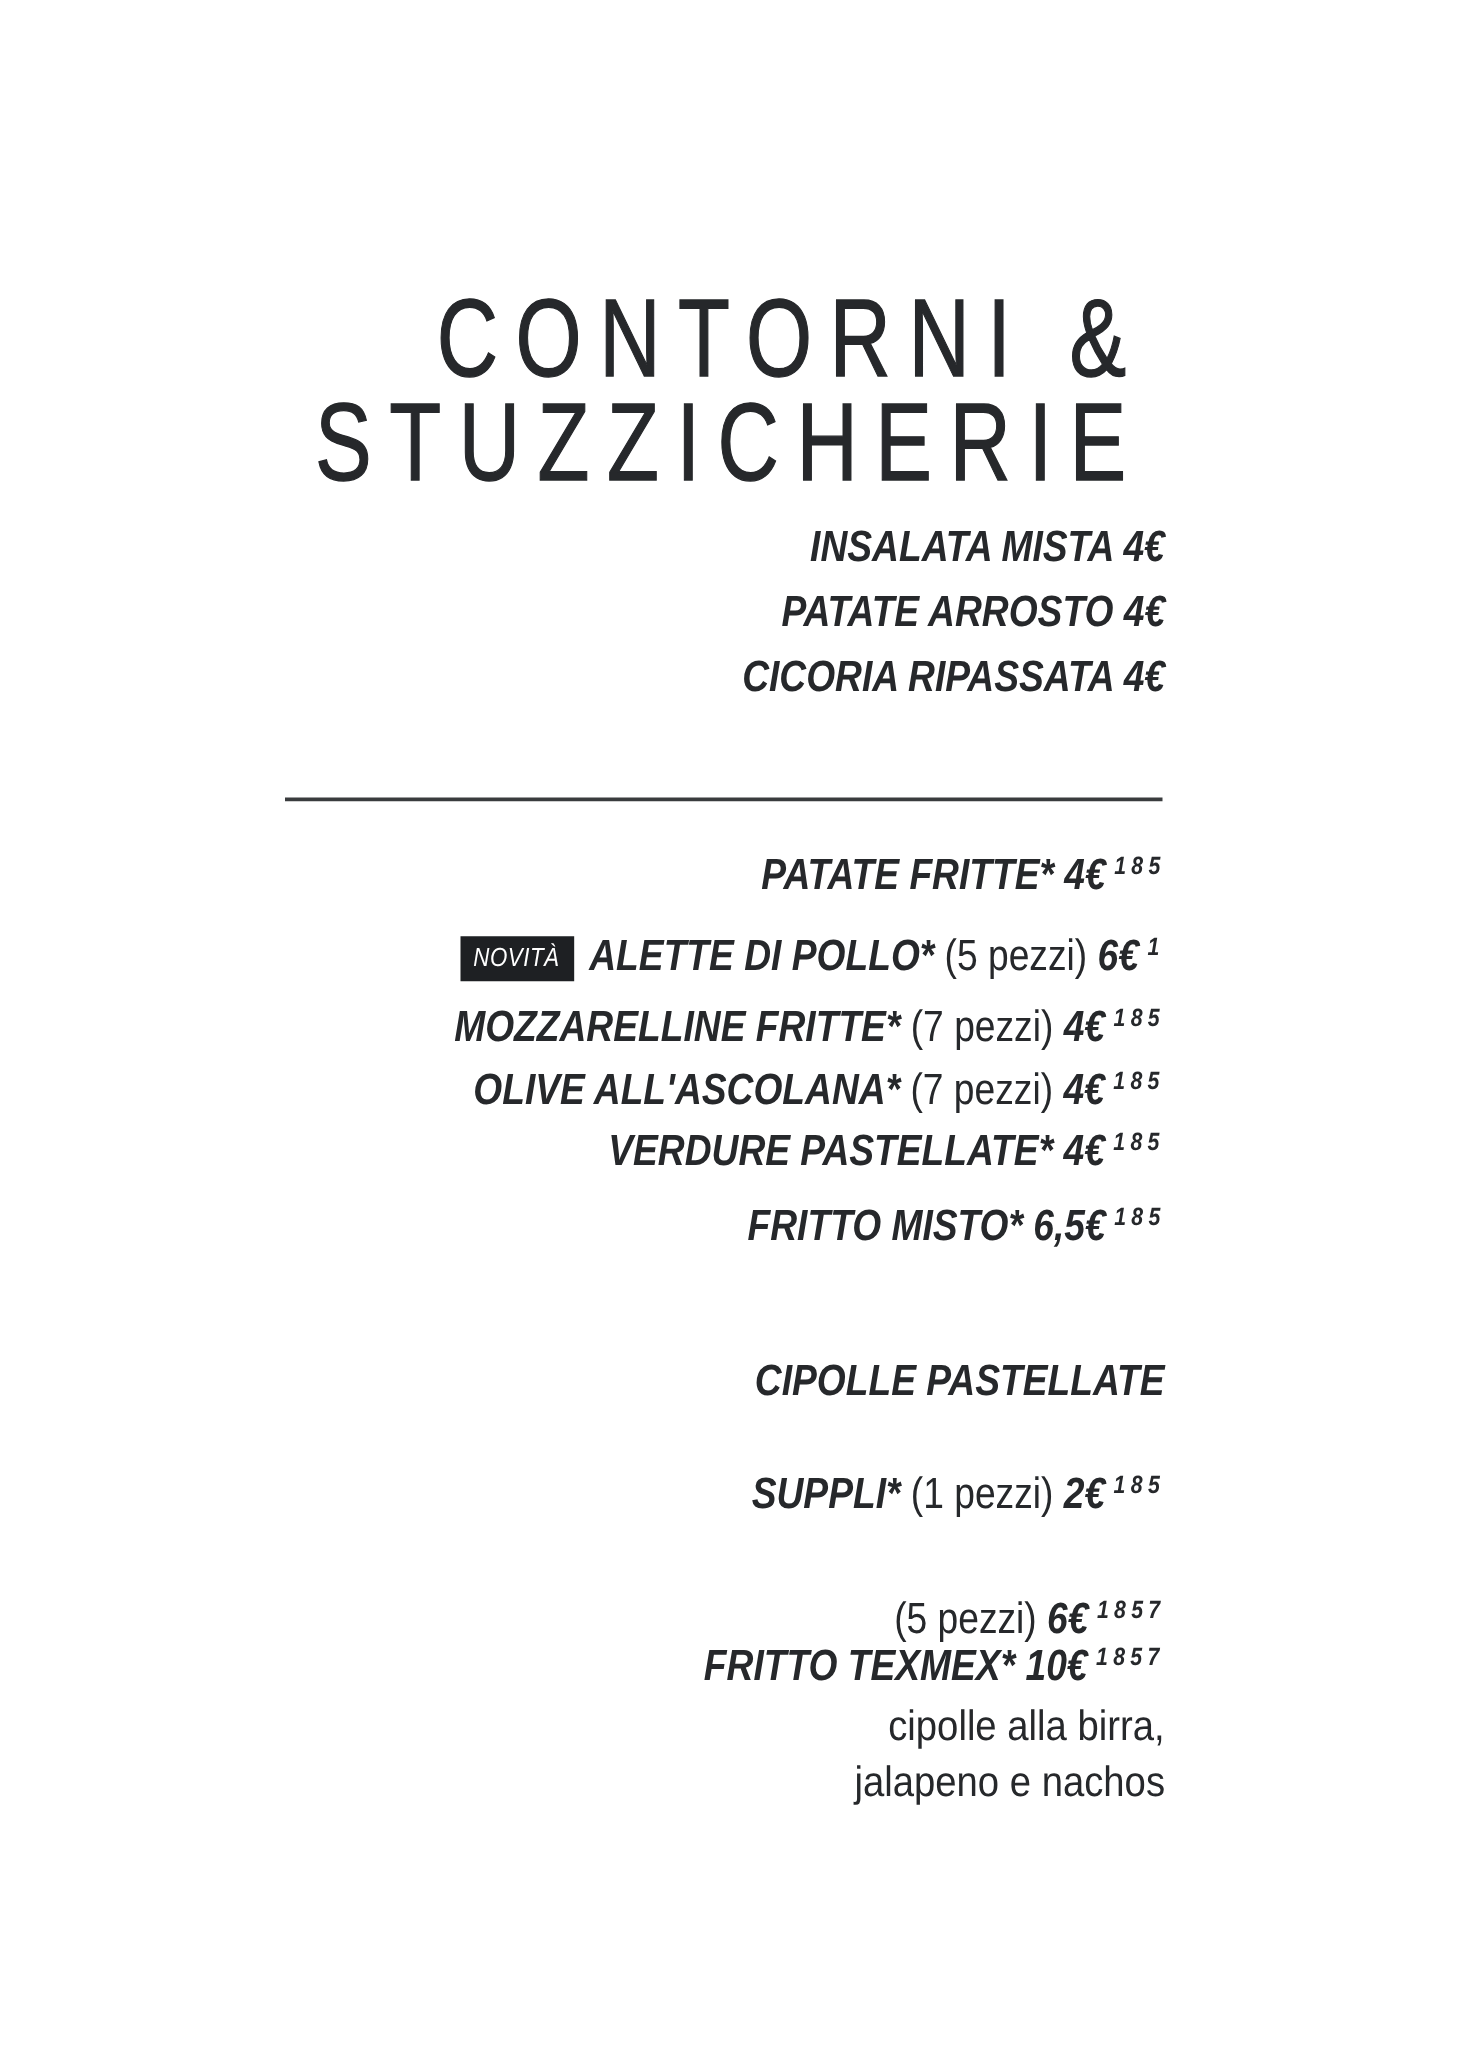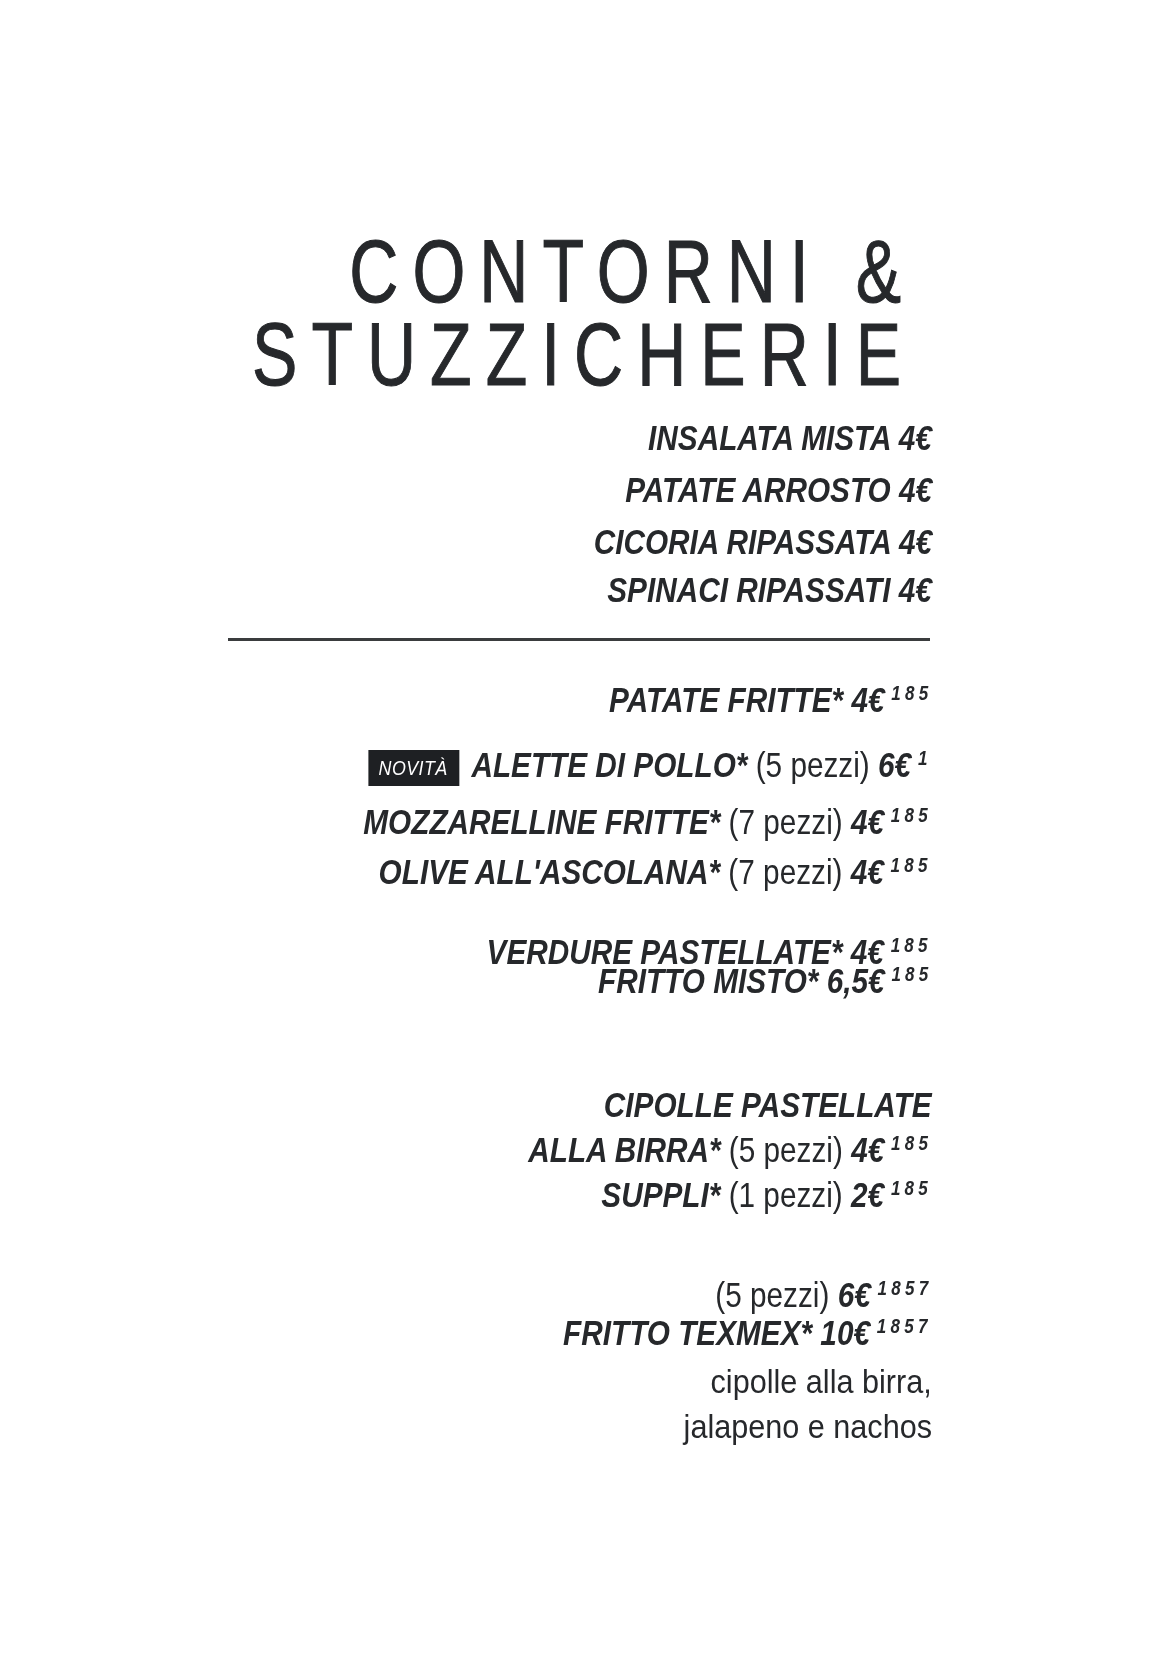--- a/index.html
+++ b/index.html
@@ -100,56 +100,50 @@
 
   <div class="row g1" style="top:420px">
     <span class="sx"><span class="iname">INSALATA MISTA </span><span class="price">4€</span></span>
   </div>
   <div class="row g1" style="top:472px">
     <span class="sx"><span class="iname">PATATE ARROSTO </span><span class="price">4€</span></span>
   </div>
   <div class="row g1" style="top:524px">
     <span class="sx"><span class="iname">CICORIA RIPASSATA </span><span class="price">4€</span></span>
   </div>
-  <div class="row g1" style="top:572px">
-    <span class="sx"><span class="iname">SPINACI RIPASSATI </span><span class="price">4€</span></span>
-  </div>
 
   <div class="divider"></div>
 
   <div class="row" style="top:680px">
     <span class="sx"><span class="iname">PATATE FRITTE* </span><span class="price">4€</span><span class="sup">185</span></span>
   </div>
 
   <div class="row" style="top:745px">
     <span class="sx"><span class="badge">NOVITÀ</span><span class="iname">ALETTE DI POLLO* </span><span class="qty">(5 pezzi) </span><span class="price">6€</span><span class="sup">1</span></span>
   </div>
 
   <div class="row" style="top:802px">
     <span class="sx"><span class="iname">MOZZARELLINE FRITTE* </span><span class="qty">(7 pezzi) </span><span class="price">4€</span><span class="sup">185</span></span>
   </div>
 
   <div class="row" style="top:852px">
     <span class="sx"><span class="iname">OLIVE ALL'ASCOLANA* </span><span class="qty">(7 pezzi) </span><span class="price">4€</span><span class="sup">185</span></span>
   </div>
 
-  <div class="row" style="top:932px">
+  <div class="row" style="top:901px">
     <span class="sx"><span class="iname">VERDURE PASTELLATE* </span><span class="price">4€</span><span class="sup">185</span></span>
   </div>
 
   <div class="row" style="top:961px">
     <span class="sx"><span class="iname">FRITTO MISTO* </span><span class="price">6,5€</span><span class="sup">185</span></span>
   </div>
 
 
   <div class="row" style="top:1085px">
     <span class="sx"><span class="iname">CIPOLLE PASTELLATE</span></span>
-  </div>
-  <div class="row" style="top:1130px">
-    <span class="sx"><span class="iname">ALLA BIRRA* </span><span class="qty">(5 pezzi) </span><span class="price">4€</span><span class="sup">185</span></span>
   </div>
 
   <div class="row" style="top:1175px">
     <span class="sx"><span class="iname">SUPPLI* </span><span class="qty">(1 pezzi) </span><span class="price">2€</span><span class="sup">185</span></span>
   </div>
 
   <div class="row" style="top:1275px">
     <span class="sx"><span class="qty">(5 pezzi) </span><span class="price">6€</span><span class="sup">1857</span></span>
   </div>
 

